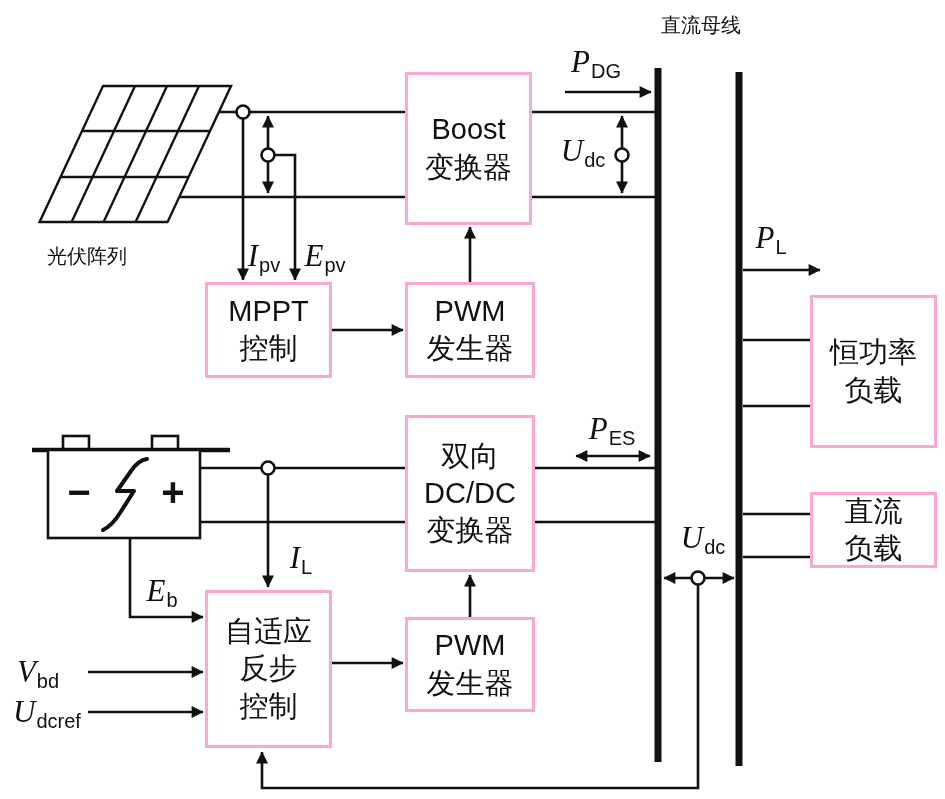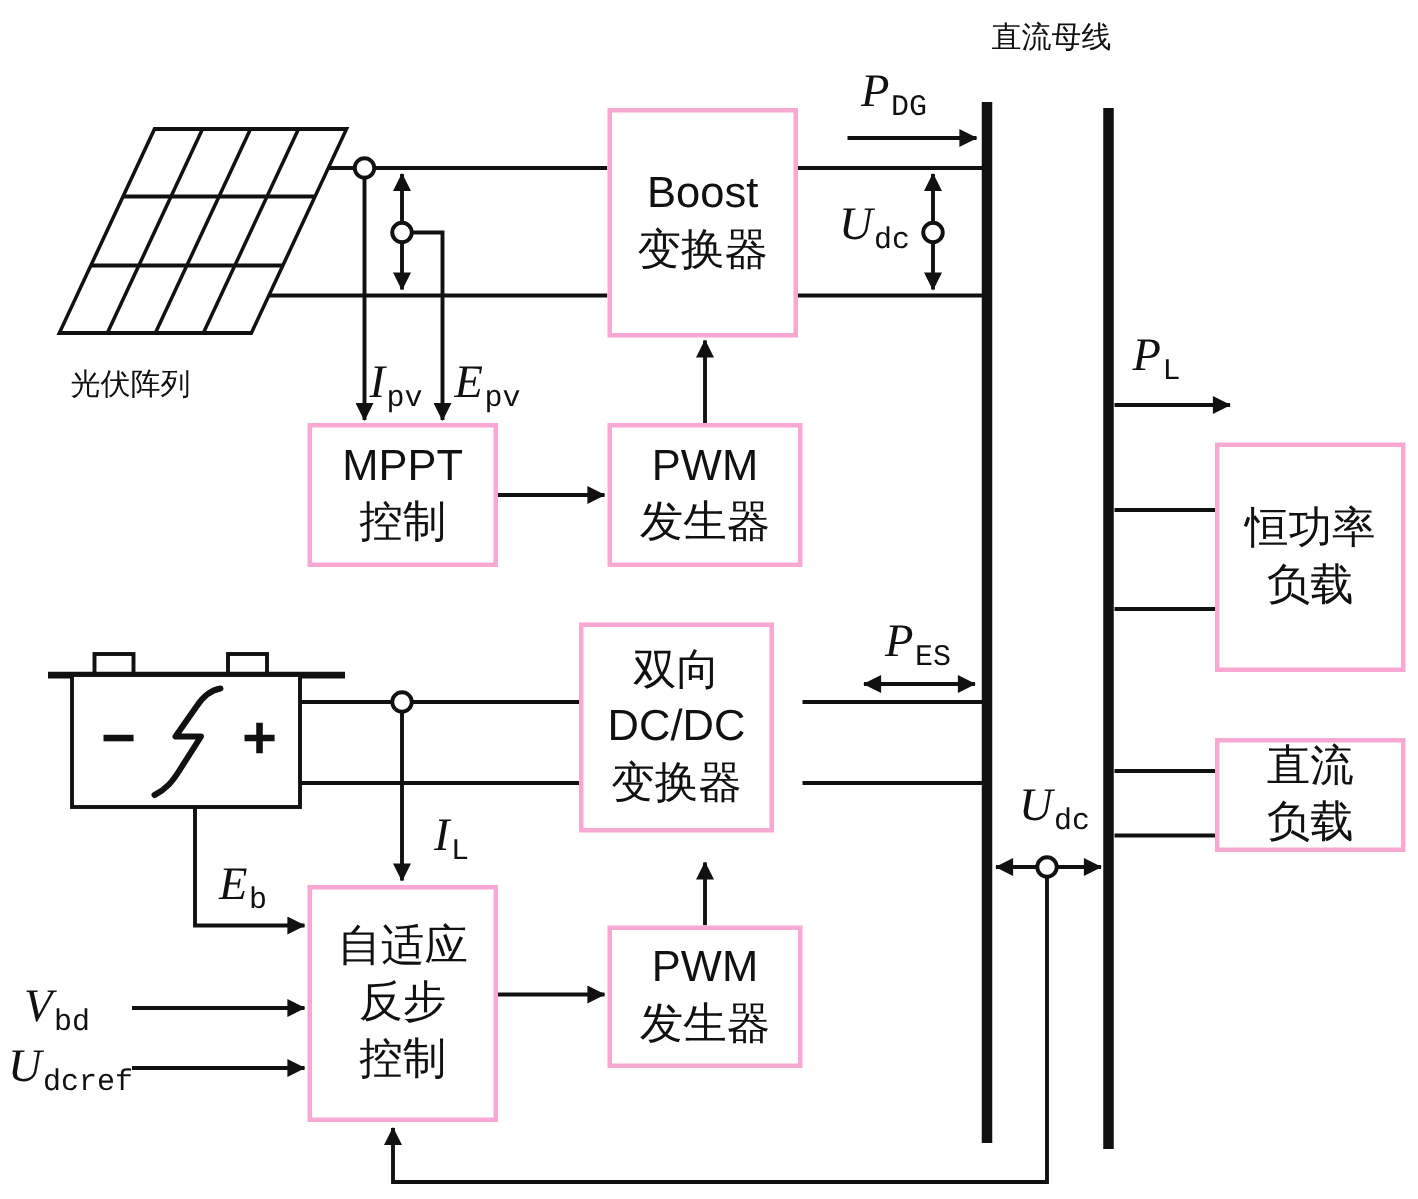--- a/index.html
+++ b/index.html
@@ -39,21 +39,21 @@
     font-family: "Liberation Serif", serif;
     font-style: italic;
     font-size: 31px;
     white-space: nowrap;
   }
   .var sub {
     font-style: normal;
     font-size: 20px;
     vertical-align: -6px;
     margin-left: 1px;
-    font-family: Liberation Mono, monospace;
+    font-family: Liberation Sans, sans-serif;
   }
   .sign {
     position: absolute;
     transform: translate(-50%, -50%);
     font-size: 40px;
     font-weight: 600;
     line-height: 1;
   }
 </style>
 </head>
@@ -147,21 +147,21 @@
     <span>变换器</span>
   </div>
   <div class="box" style="left:205px;top:282px;width:127px;height:96px">
     <span>MPPT</span>
     <span>控制</span>
   </div>
   <div class="box" style="left:405px;top:282px;width:130px;height:96px">
     <span>PWM</span>
     <span>发生器</span>
   </div>
-  <div class="box" style="left:386px;top:415px;width:130px;height:140px">
+  <div class="box" style="left:405px;top:415px;width:130px;height:157px">
     <span>双向</span>
     <span>DC/DC</span>
     <span>变换器</span>
   </div>
   <div class="box" style="left:205px;top:590px;width:127px;height:158px">
     <span>自适应</span>
     <span>反步</span>
     <span>控制</span>
   </div>
   <div class="box" style="left:405px;top:617px;width:130px;height:95px">

